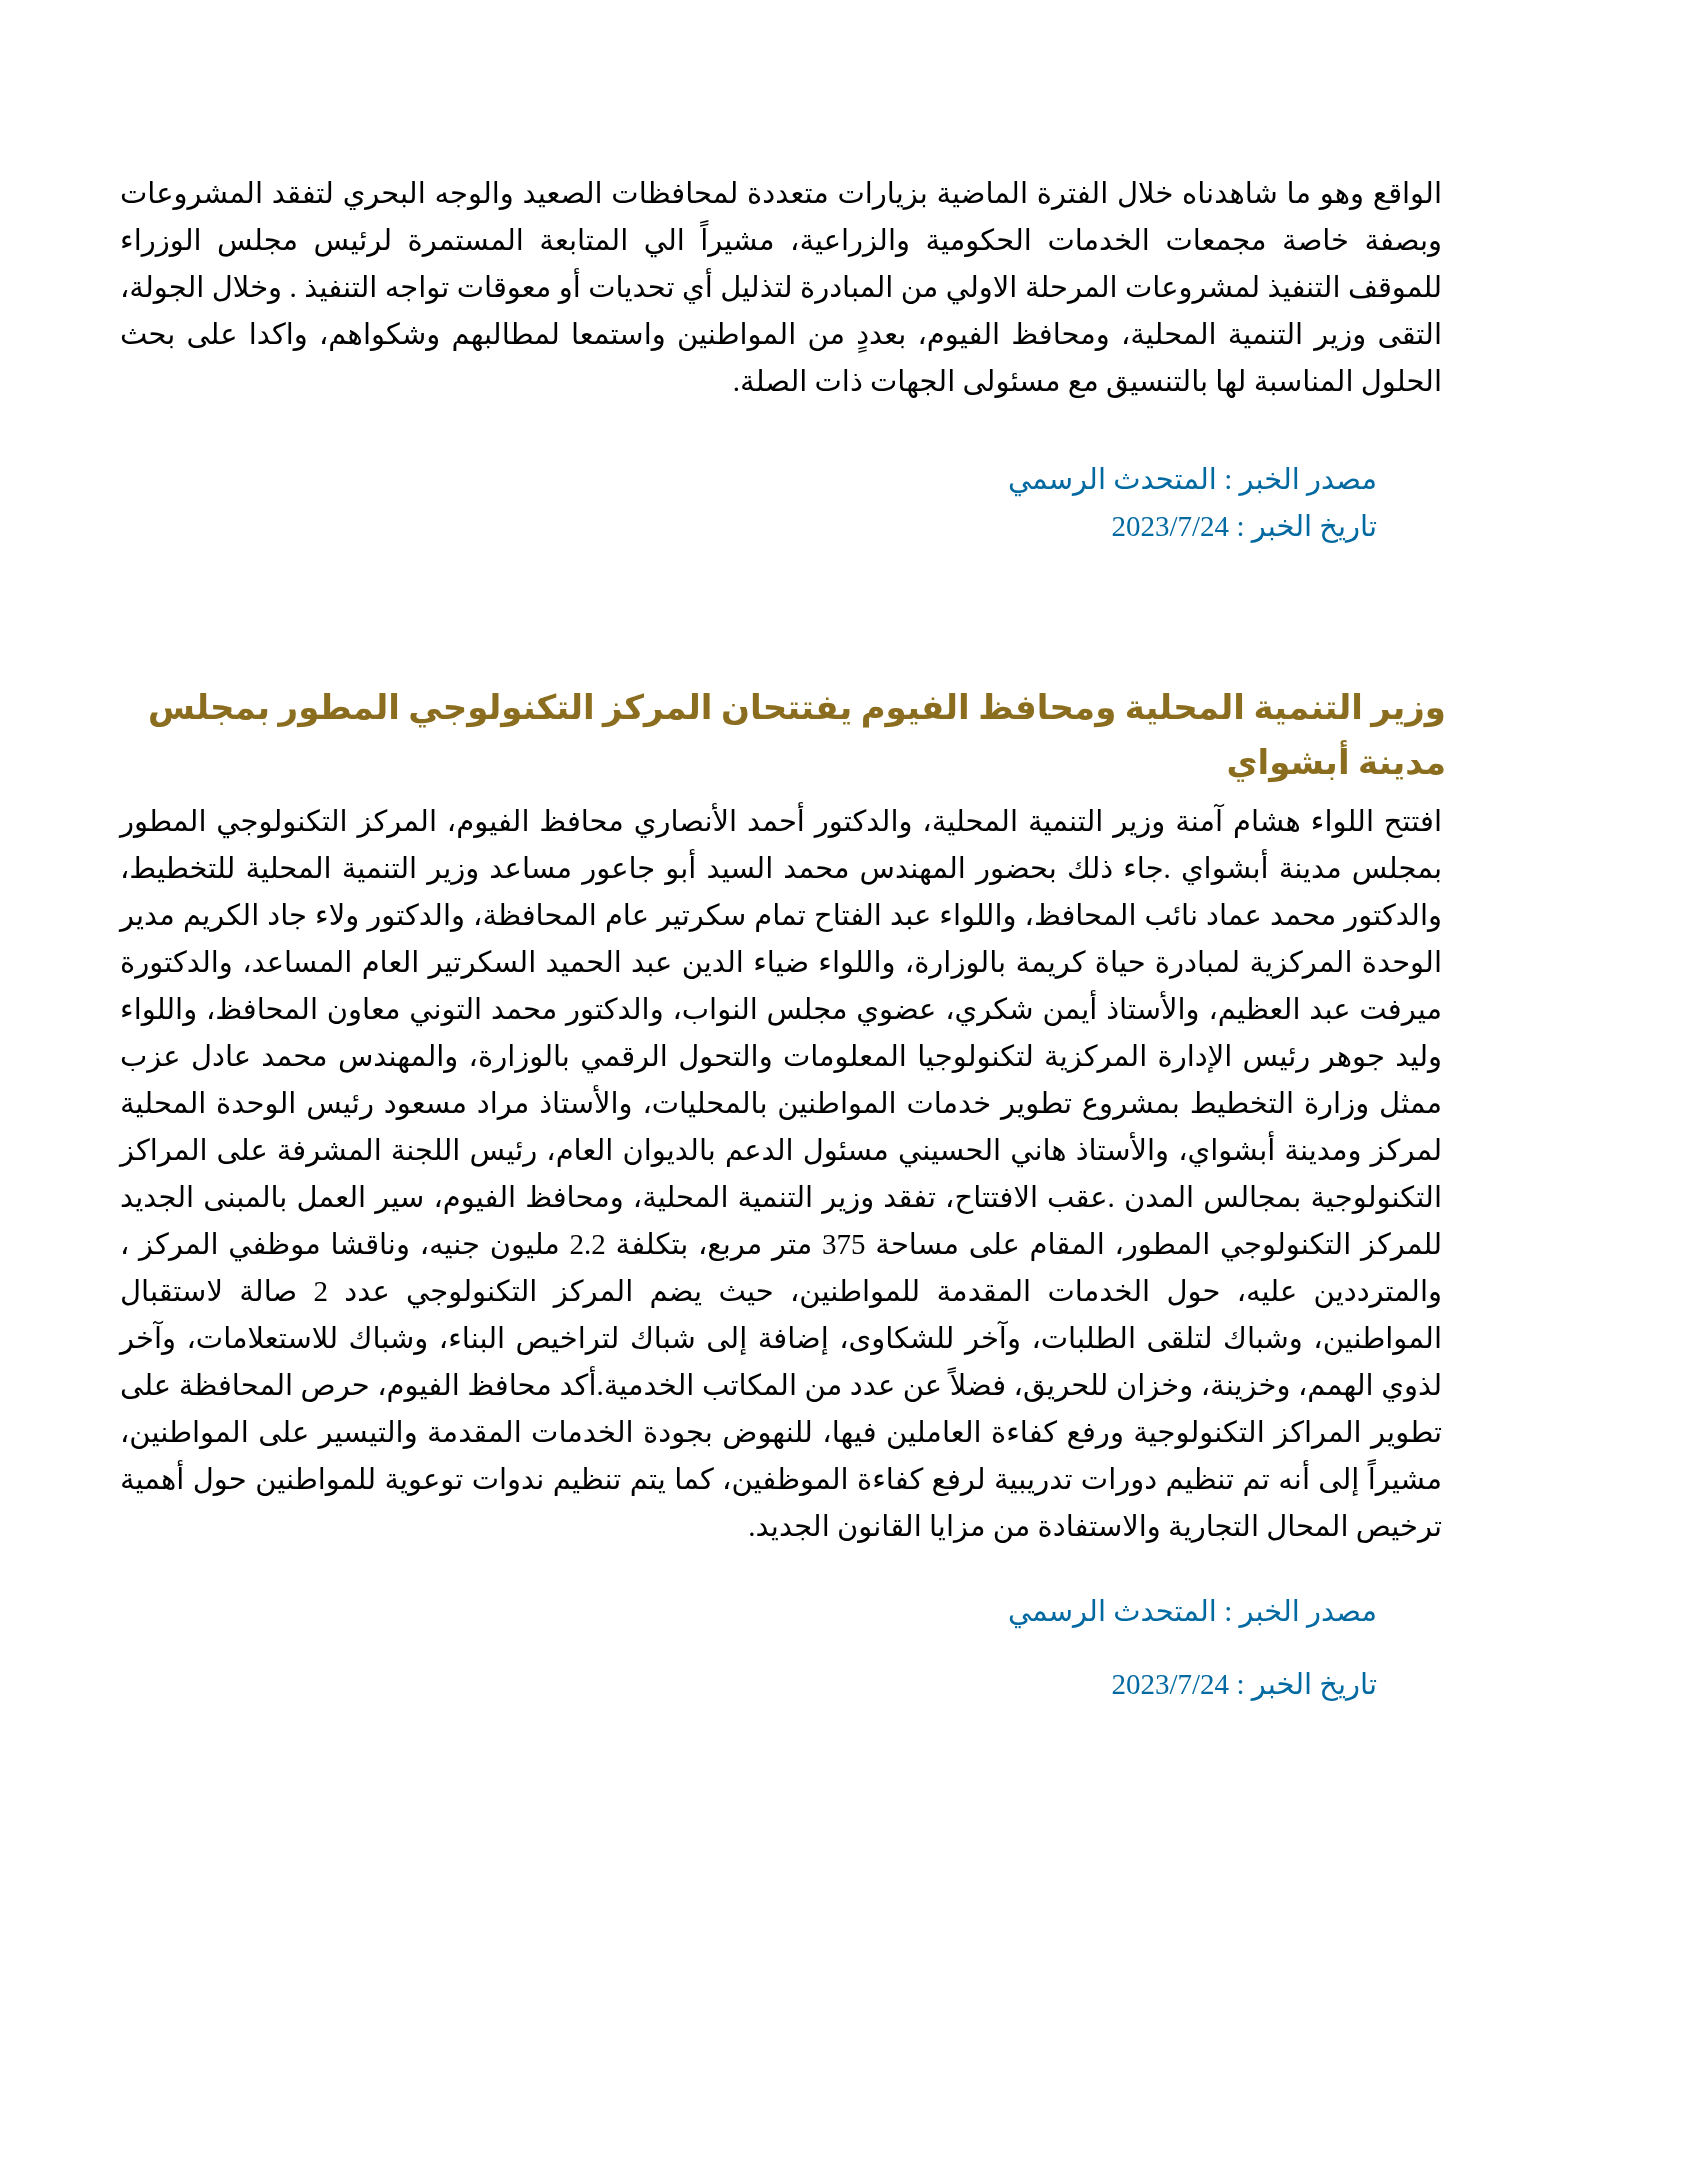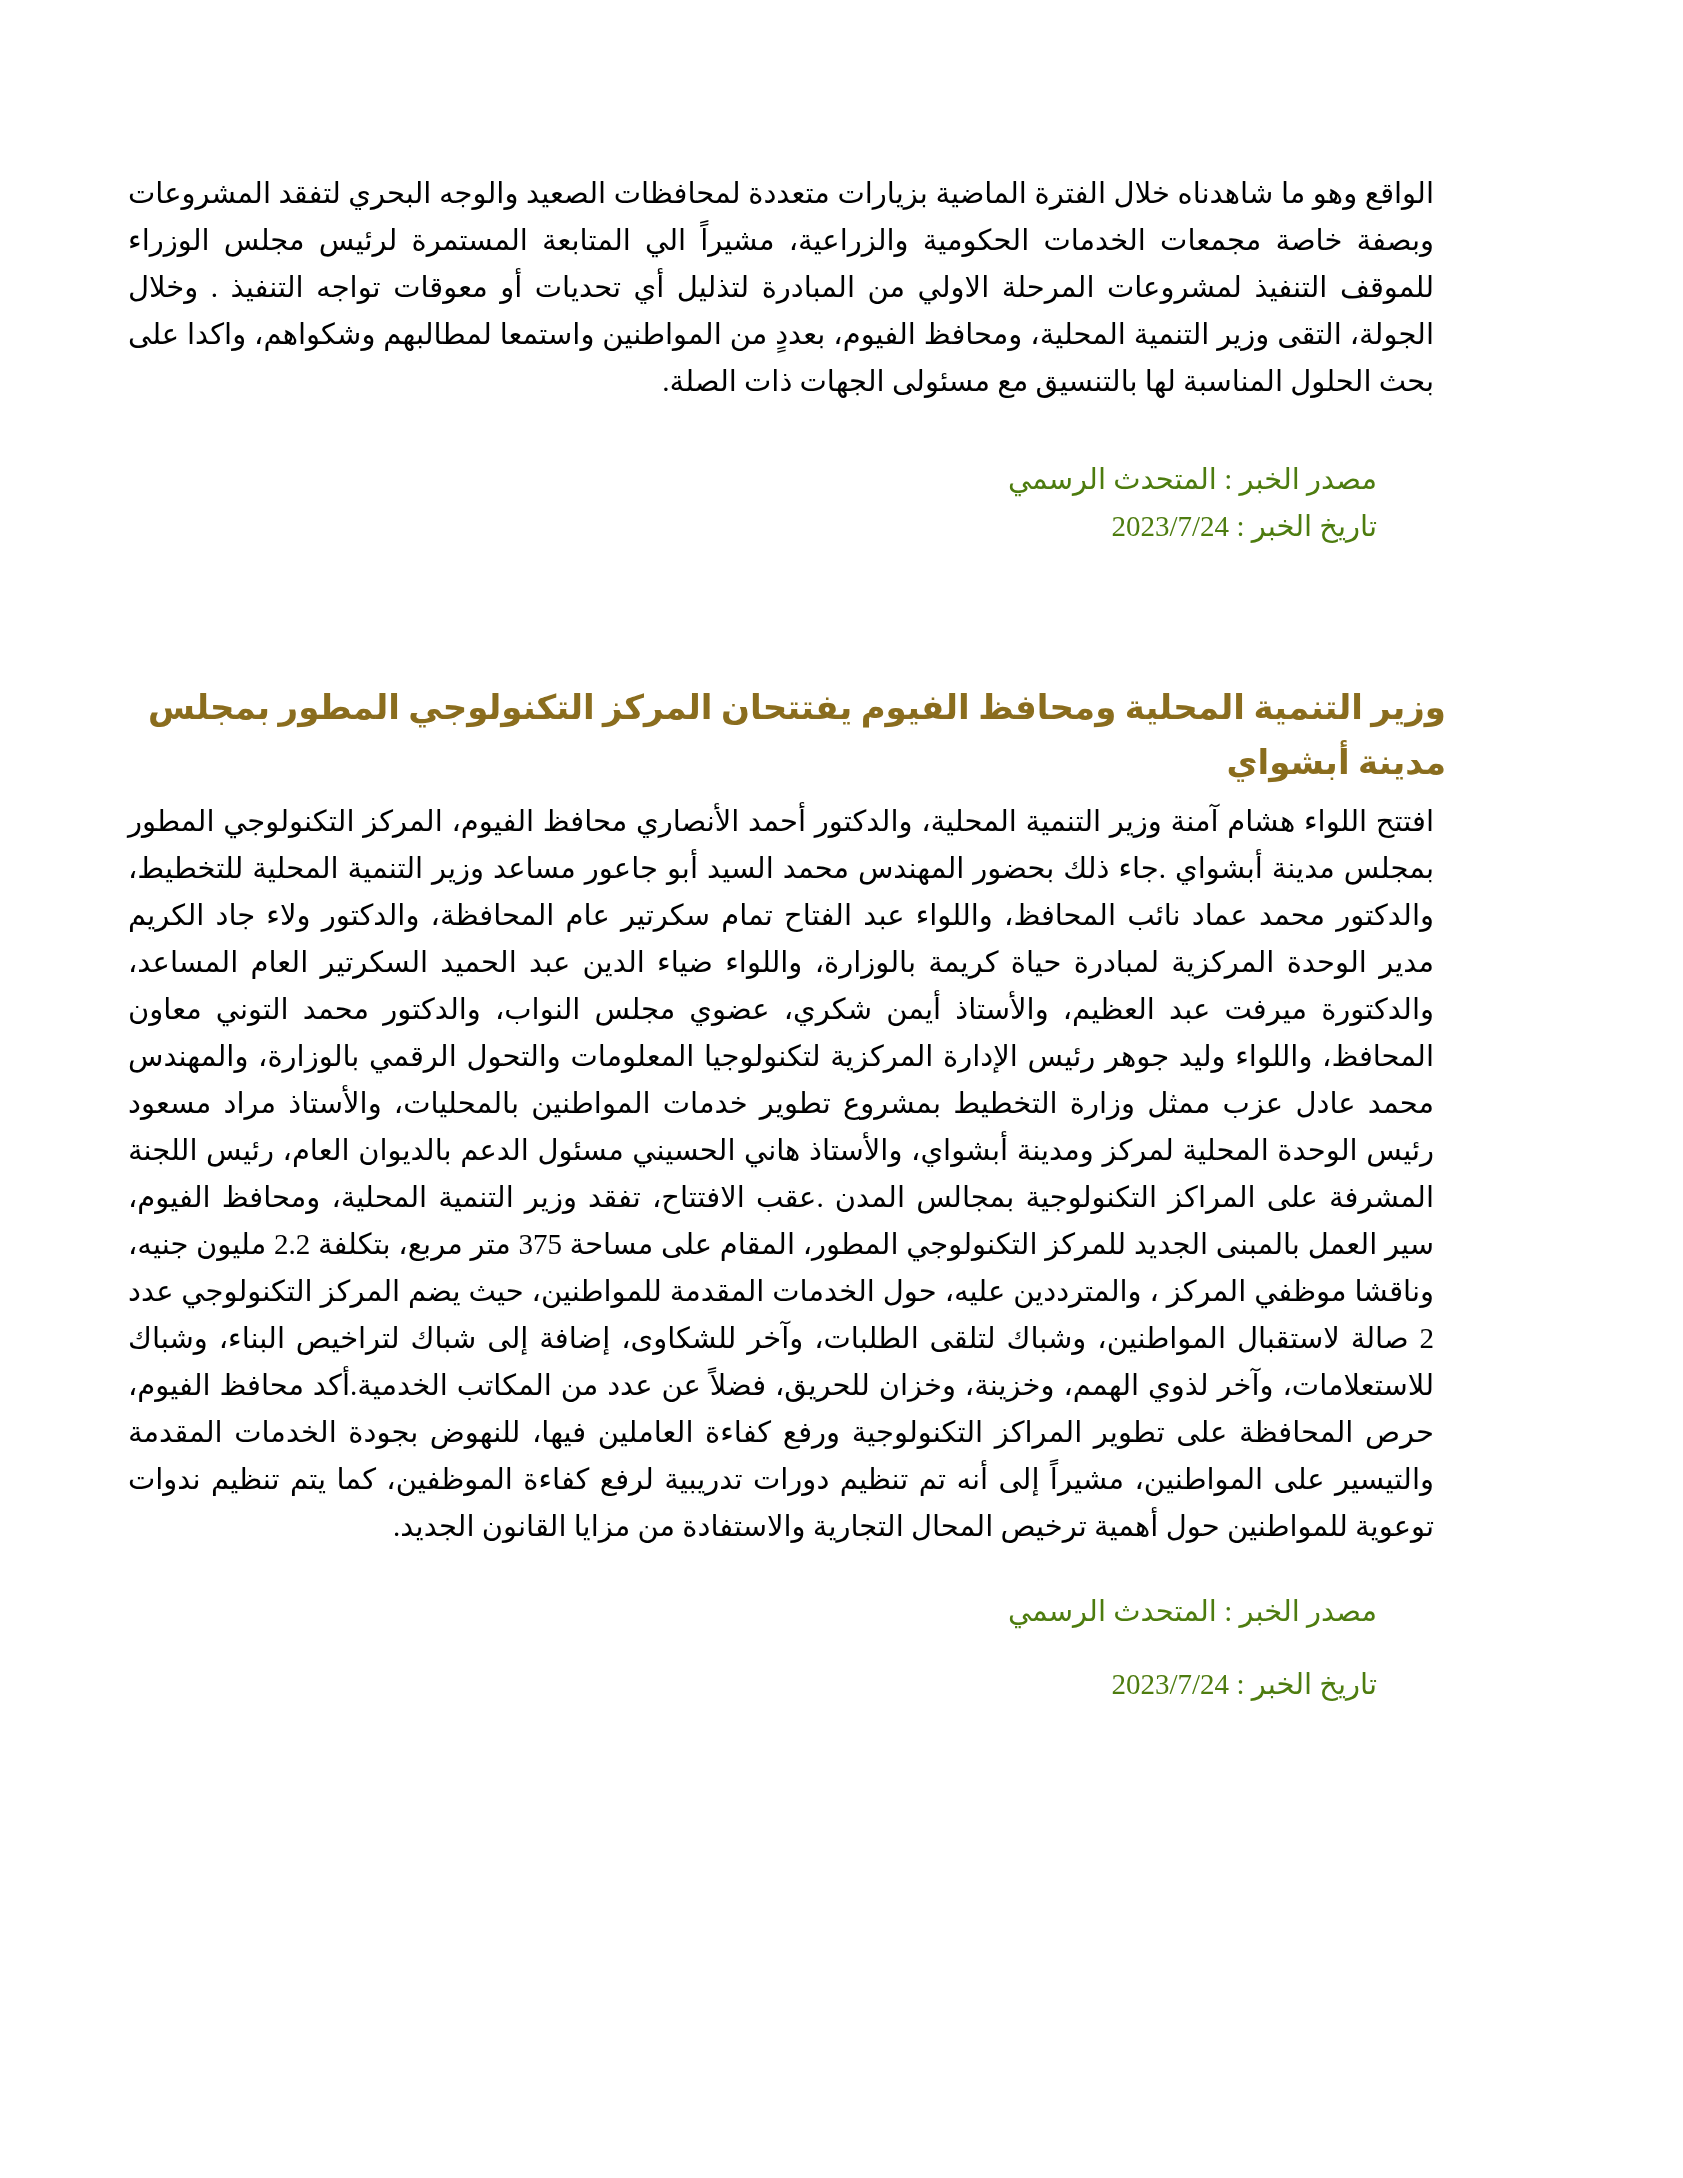--- a/index.html
+++ b/index.html
@@ -17,40 +17,40 @@
     color: #000000;
   }
   .content {
     position: absolute;
     left: 116px;
     top: 0;
     width: 1330px;
     direction: rtl;
   }
   .body-text {
-    margin: 12px;
+    margin: 4px;
     font-size: 29px;
     line-height: 47px;
     text-align: justify;
     text-align-last: start;
     color: #000000;
   }
   .p1 { margin-top: 170px; }
   .p2 { margin-top: 8px; }
   .meta { margin: 0; }
   .meta-top { margin-top: 51px; }
   .meta-bottom { margin-top: 38px; }
   .meta-line {
     margin: 0;
     font-size: 29px;
     line-height: 47px;
     text-align: right;
     padding-left: 0;
     padding-right: 69px; 
-    color: #4d7c0f;
+    color: #0369a1;
   }
   .meta-bottom .date-line { margin-top: 26px; }
   .headline {
     margin: 130px 0 0 0;
     font-size: 34px;
     line-height: 55px;
     font-weight: bold;
     text-align: right;
   }
 </style>

